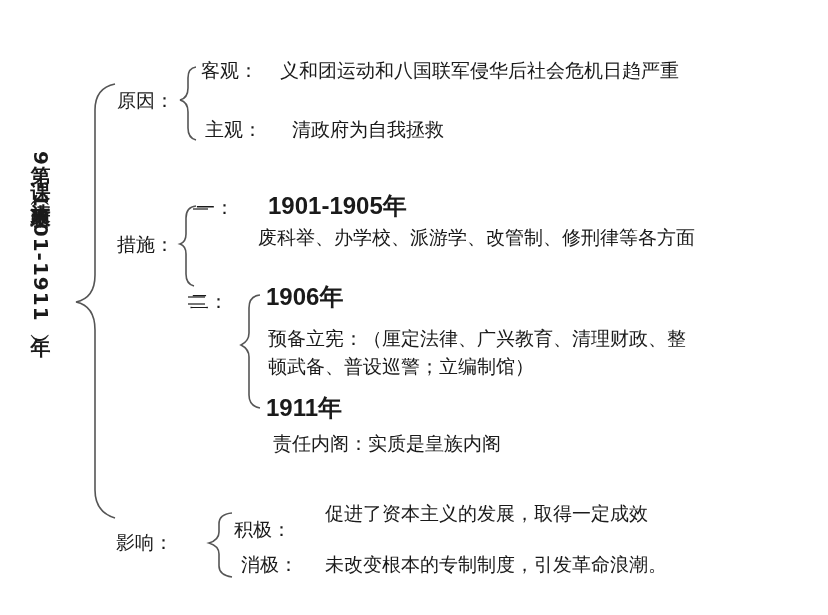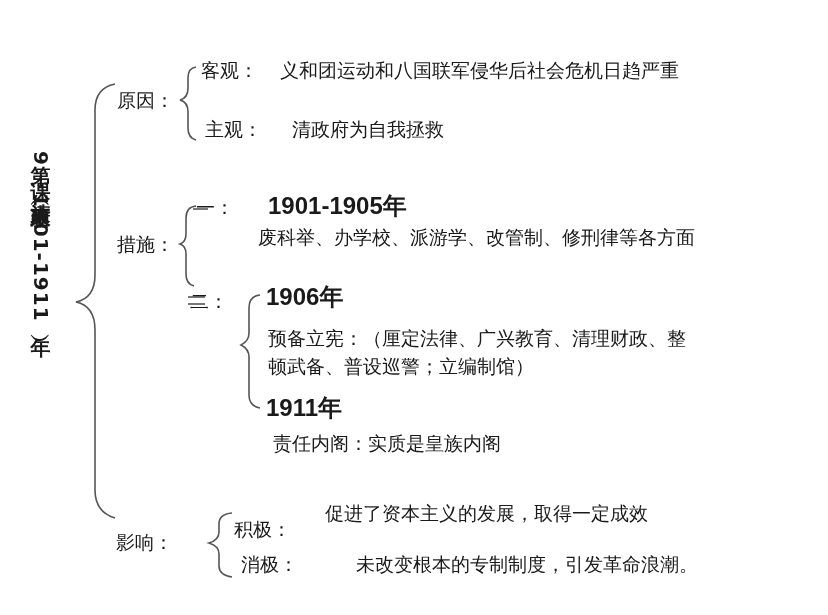--- a/index.html
+++ b/index.html
@@ -52,13 +52,13 @@
 <div class="t num" style="left:266px;top:286px;">1906年</div>
 <div class="t b" style="left:268px;top:327px;">预备立宪：（厘定法律、广兴教育、清理财政、整</div>
 <div class="t b" style="left:268px;top:355px;">顿武备、普设巡警；立编制馆）</div>
 <div class="t num" style="left:266px;top:397px;">1911年</div>
 <div class="t b" style="left:273px;top:432px;">责任内阁：实质是皇族内阁</div>
 
 <div class="t b" style="left:116px;top:531px;text-align:right;">影响：</div>
 <div class="t b" style="left:234px;top:502px;margin-top:16px;">积极：</div>
 <div class="t b" style="left:325px;top:502px;">促进了资本主义的发展，取得一定成效</div>
 <div class="t b" style="left:241px;top:553px;">消极：</div>
-<div class="t b" style="left:325px;top:553px;margin-left:31px;">未改变根本的专制制度，引发革命浪潮。</div>
+<div class="t b" style="left:325px;top:553px;">未改变根本的专制制度，引发革命浪潮。</div>
 
 </body></html>

